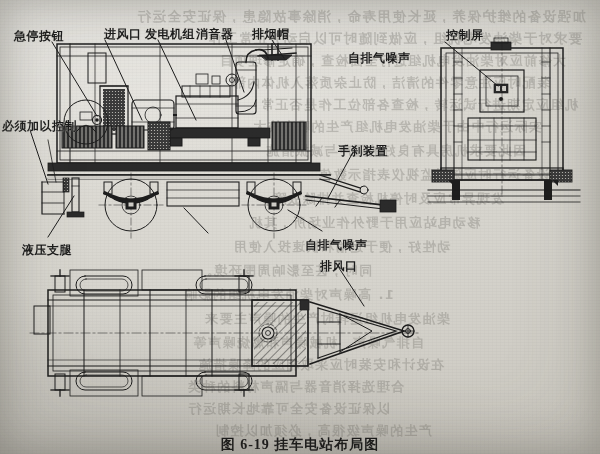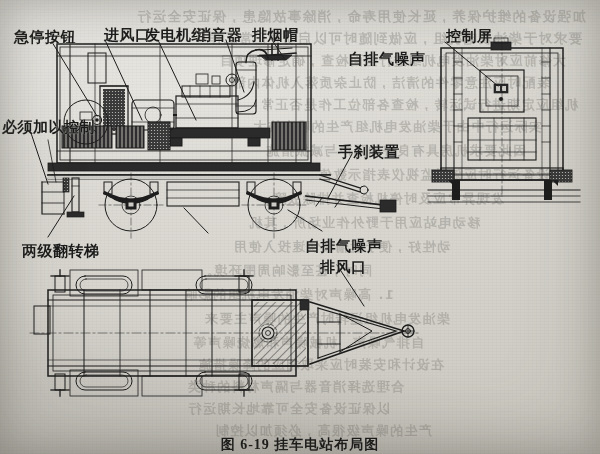--- a/index.html
+++ b/index.html
@@ -37,21 +37,21 @@
   #bleed .bl{
     position:absolute;white-space:nowrap;
     font-size:13.5px;letter-spacing:1.5px;font-weight:600;
   }
   
   #draw{position:absolute;inset:0;}
   
   .lbl{
     position:absolute;white-space:nowrap;
     font-family:"DejaVu Sans","Liberation Sans",sans-serif;
-    font-size:15px;font-weight:700;color:#1b1b1b;
+    font-size:12px;font-weight:700;color:#1b1b1b;
     letter-spacing:.5px;
     text-shadow:0 0 1px rgba(230,228,222,.9);
   }
   #caption{
     position:absolute;left:0;right:0;top:436px;
     text-align:center;
     font-family:Liberation Serif, serif;
     font-size:14px;font-weight:700;color:#141414;
     letter-spacing:1px;
   }
@@ -434,21 +434,21 @@
 
   <div class="lbl" style="left:14px;top:28px">急停按钮</div>
   <div class="lbl" style="left:104px;top:26px">进风口</div>
   <div class="lbl" style="left:145px;top:26px">发电机组</div>
   <div class="lbl" style="left:196px;top:26px">消音器</div>
   <div class="lbl" style="left:252px;top:26px">排烟帽</div>
   <div class="lbl" style="left:446px;top:27px">控制屏</div>
   <div class="lbl" style="left:348px;top:50px">自排气噪声</div>
   <div class="lbl" style="left:338px;top:143px">手刹装置</div>
   <div class="lbl" style="left:2px;top:118px">必须加以控制</div>
-  <div class="lbl" style="left:22px;top:242px">两级翻转梯</div>
+  <div class="lbl" style="left:22px;top:242px">液压支腿</div>
   <div class="lbl" style="left:305px;top:237px">自排气噪声</div>
   <div class="lbl" style="left:320px;top:258px">排风口</div>
 
   <div id="caption">图 6-19   挂车电站布局图</div>
 
   <div id="grain"></div>
   <div id="vig"></div>
 </div>
 
 </body></html>

